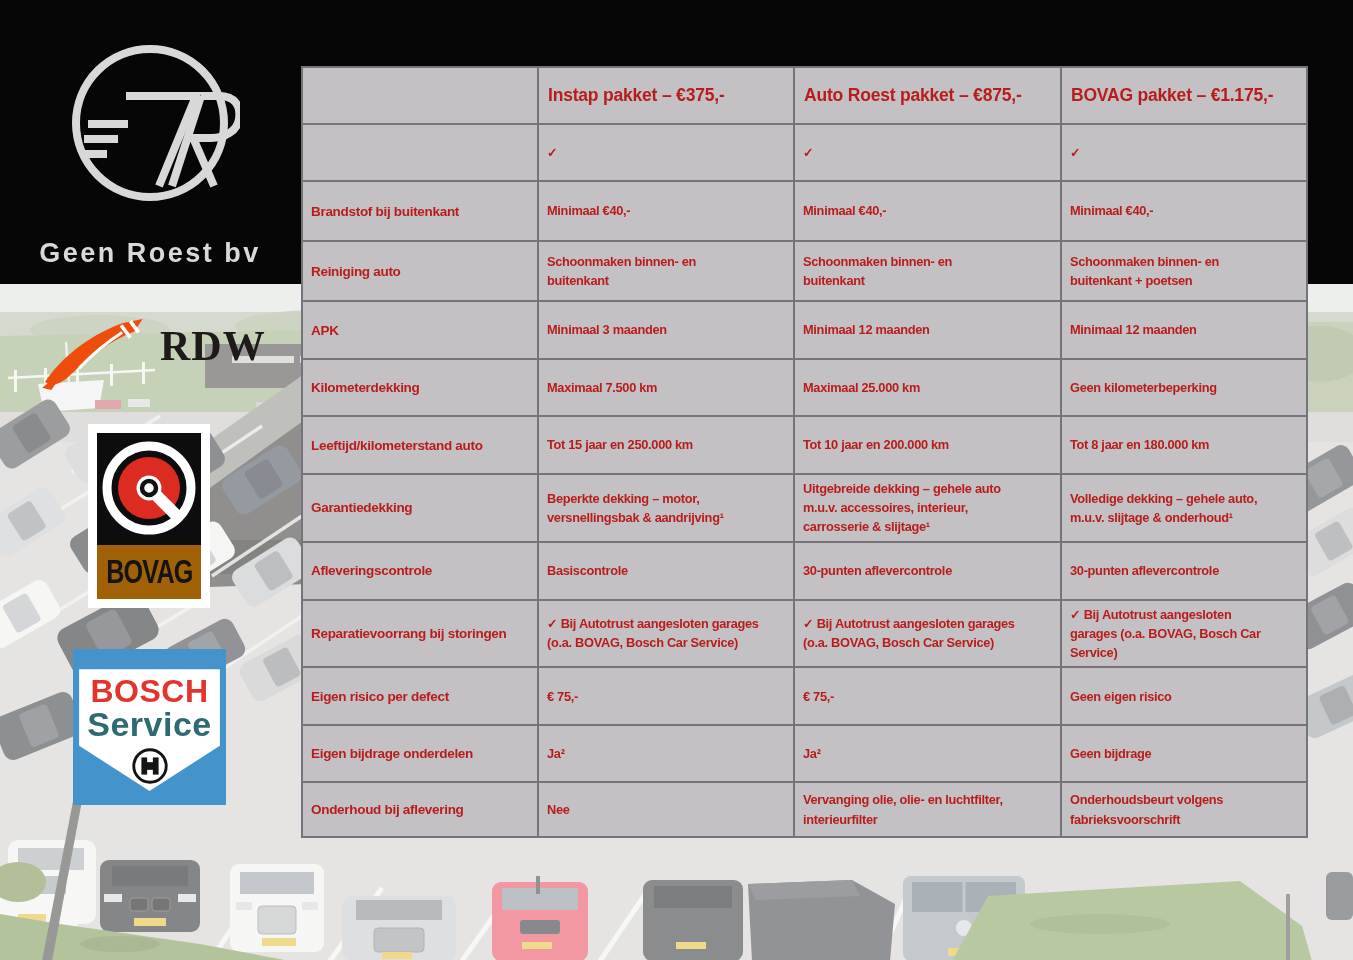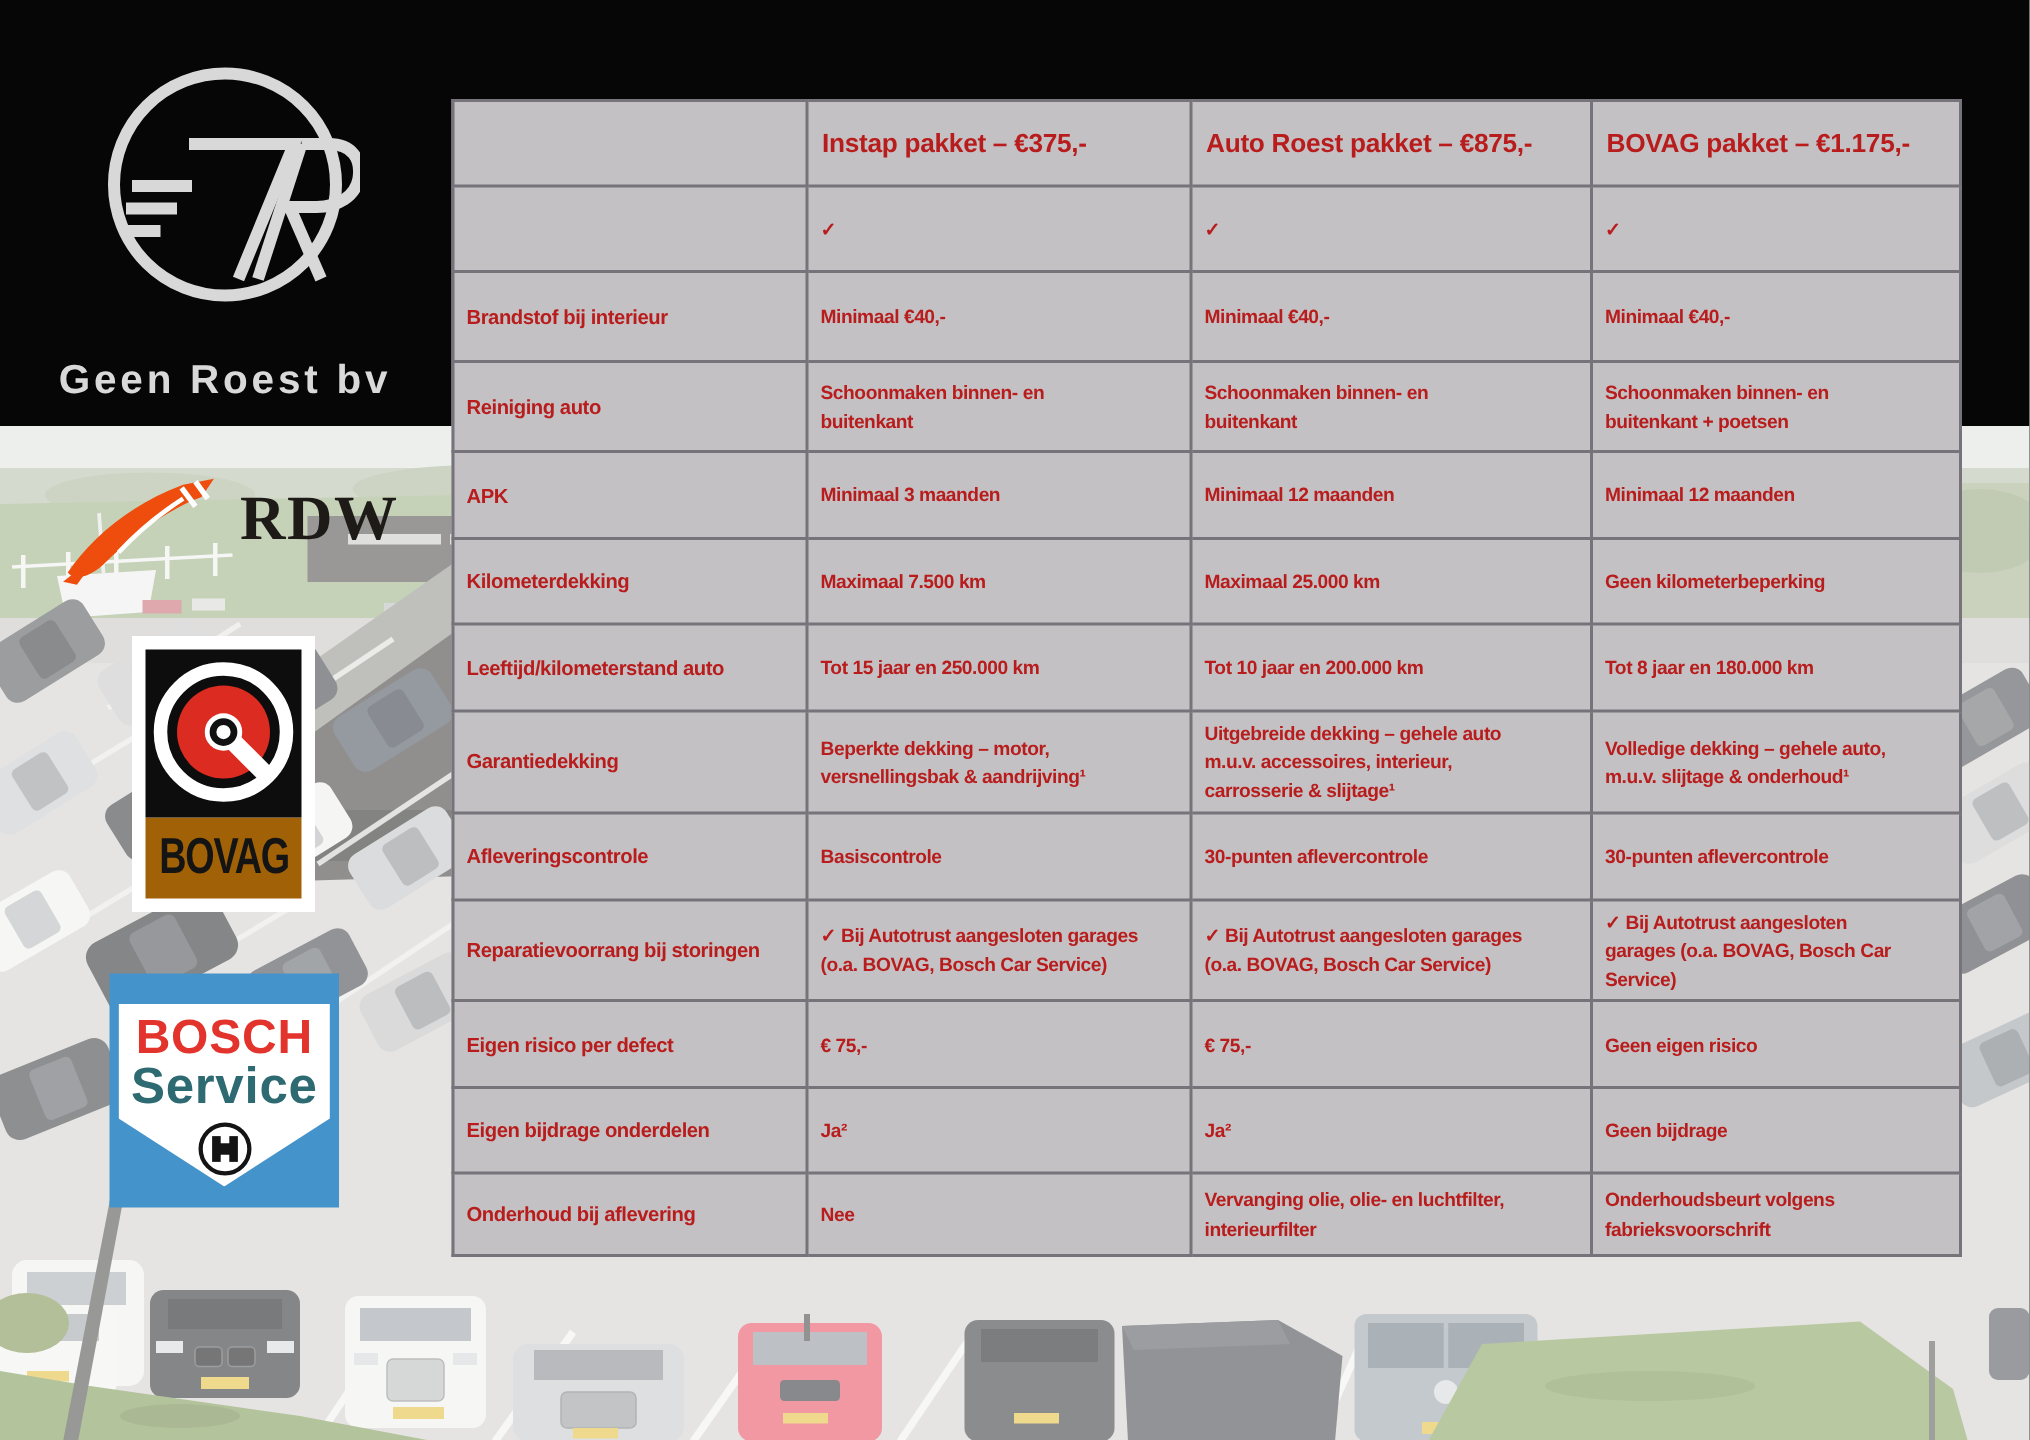--- a/index.html
+++ b/index.html
@@ -366,21 +366,21 @@
       </tr>
     </thead>
     <tbody>
       <tr class="h1">
         <th></th>
         <td>✓</td>
         <td>✓</td>
         <td>✓</td>
       </tr>
       <tr class="h2">
-        <th>Brandstof bij interieur</th>
+        <th>Brandstof bij buitenkant</th>
         <td>Minimaal €40,-</td>
         <td>Minimaal €40,-</td>
         <td>Minimaal €40,-</td>
       </tr>
       <tr class="h3">
         <th>Reiniging auto</th>
         <td>Schoonmaken binnen- en
 buitenkant</td>
         <td>Schoonmaken binnen- en
 buitenkant</td>

